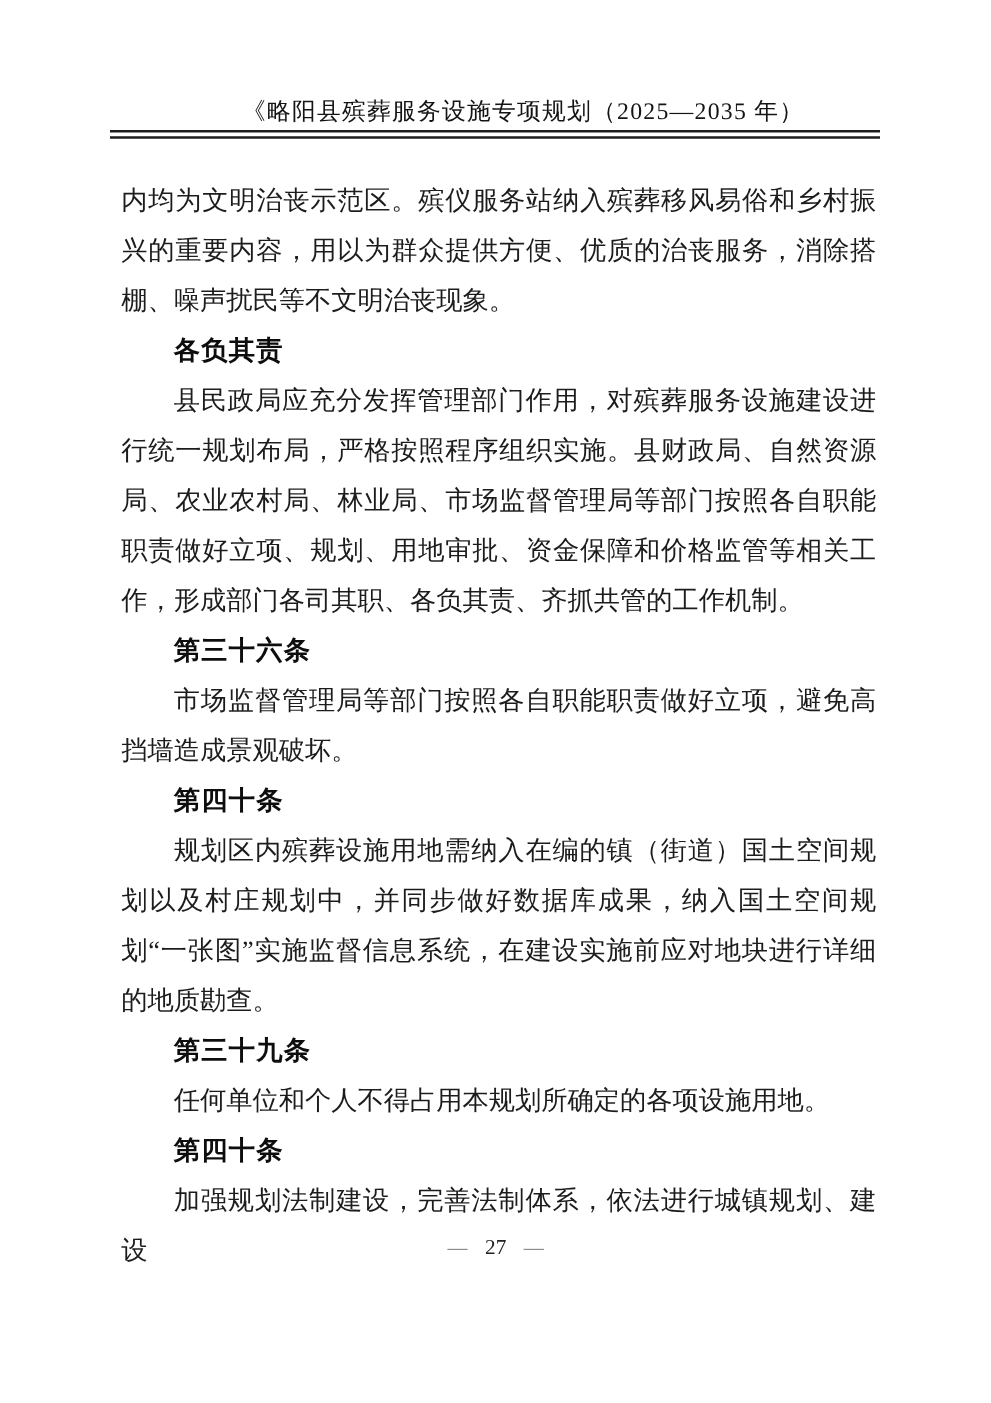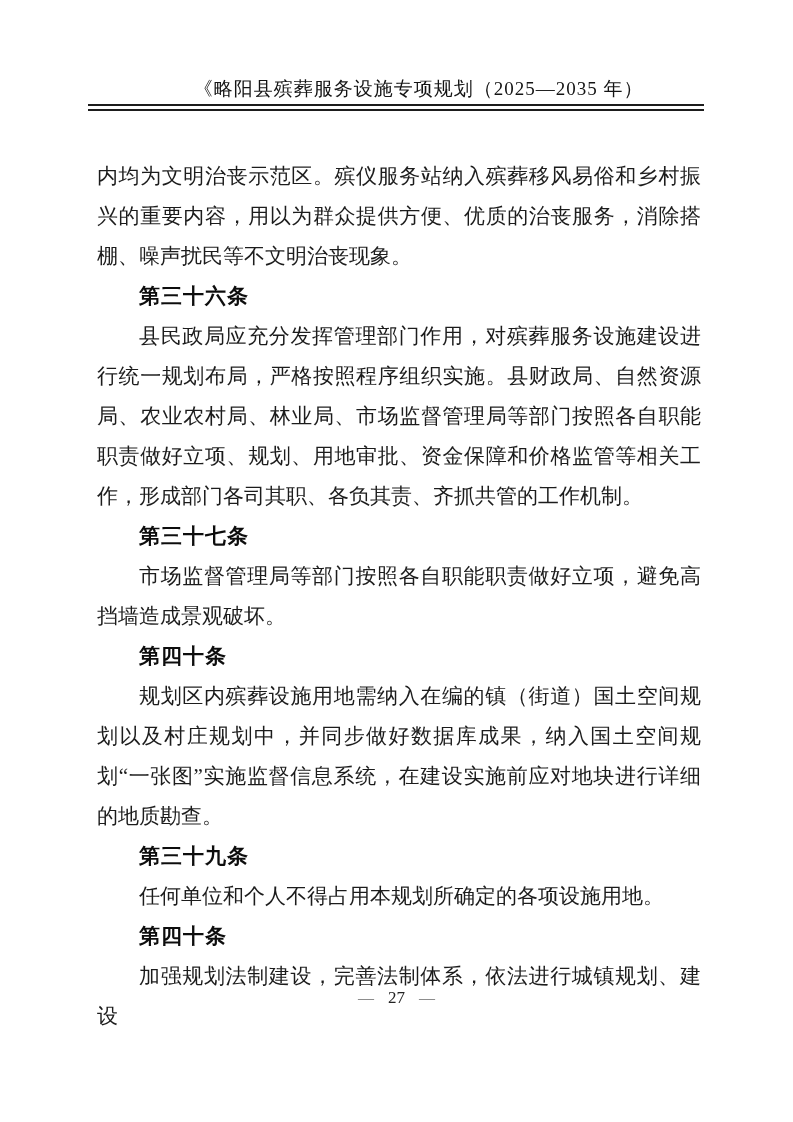--- a/index.html
+++ b/index.html
@@ -46,21 +46,20 @@
     font-size: 21px;
     line-height: 40px;
     text-align: justify;
     text-justify: inter-character;
   }
   .paragraph {
     text-indent: 2em;
   }
   .paragraph.no-indent {
     text-indent: 0;
-    margin-top: 16px;
   }
   .paragraph.continues {
     text-align-last: justify;
   }
   .article-heading {
     text-indent: 2em;
     font-weight: 700;
     letter-spacing: 1px;
     color: #0d0d0d;
   }
@@ -87,25 +86,25 @@
 <div class="page">
 
   <div class="header-title">《略阳县殡葬服务设施专项规划（2025—2035 年）</div>
 
   <div class="header-rule"></div>
 
   <div class="body-text">
 
     <p class="paragraph no-indent">内均为文明治丧示范区。殡仪服务站纳入殡葬移风易俗和乡村振兴的重要内容，用以为群众提供方便、优质的治丧服务，消除搭棚、噪声扰民等不文明治丧现象。</p>
 
-    <p class="article-heading">第三十六条</p>
+    <p class="article-heading">各负其责</p>
 
     <p class="paragraph">县民政局应充分发挥管理部门作用，对殡葬服务设施建设进行统一规划布局，严格按照程序组织实施。县财政局、自然资源局、农业农村局、林业局、市场监督管理局等部门按照各自职能职责做好立项、规划、用地审批、资金保障和价格监管等相关工作，形成部门各司其职、各负其责、齐抓共管的工作机制。</p>
 
-    <p class="article-heading">第三十七条</p>
+    <p class="article-heading">第三十六条</p>
 
     <p class="paragraph">市场监督管理局等部门按照各自职能职责做好立项，避免高挡墙造成景观破坏。</p>
 
     <p class="article-heading">第四十条</p>
 
     <p class="paragraph">规划区内殡葬设施用地需纳入在编的镇（街道）国土空间规划以及村庄规划中，并同步做好数据库成果，纳入国土空间规划“一张图”实施监督信息系统，在建设实施前应对地块进行详细的地质勘查。</p>
 
     <p class="article-heading">第三十九条</p>
 
     <p class="paragraph">任何单位和个人不得占用本规划所确定的各项设施用地。</p>

